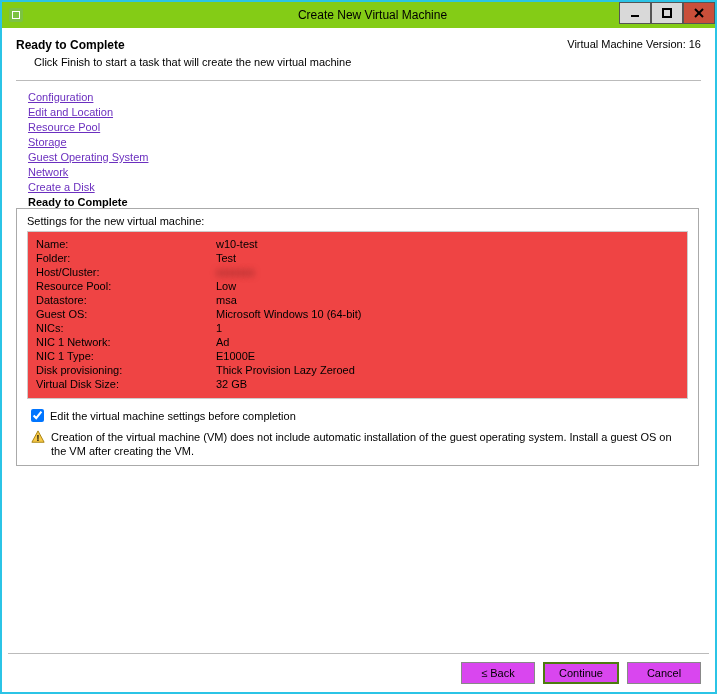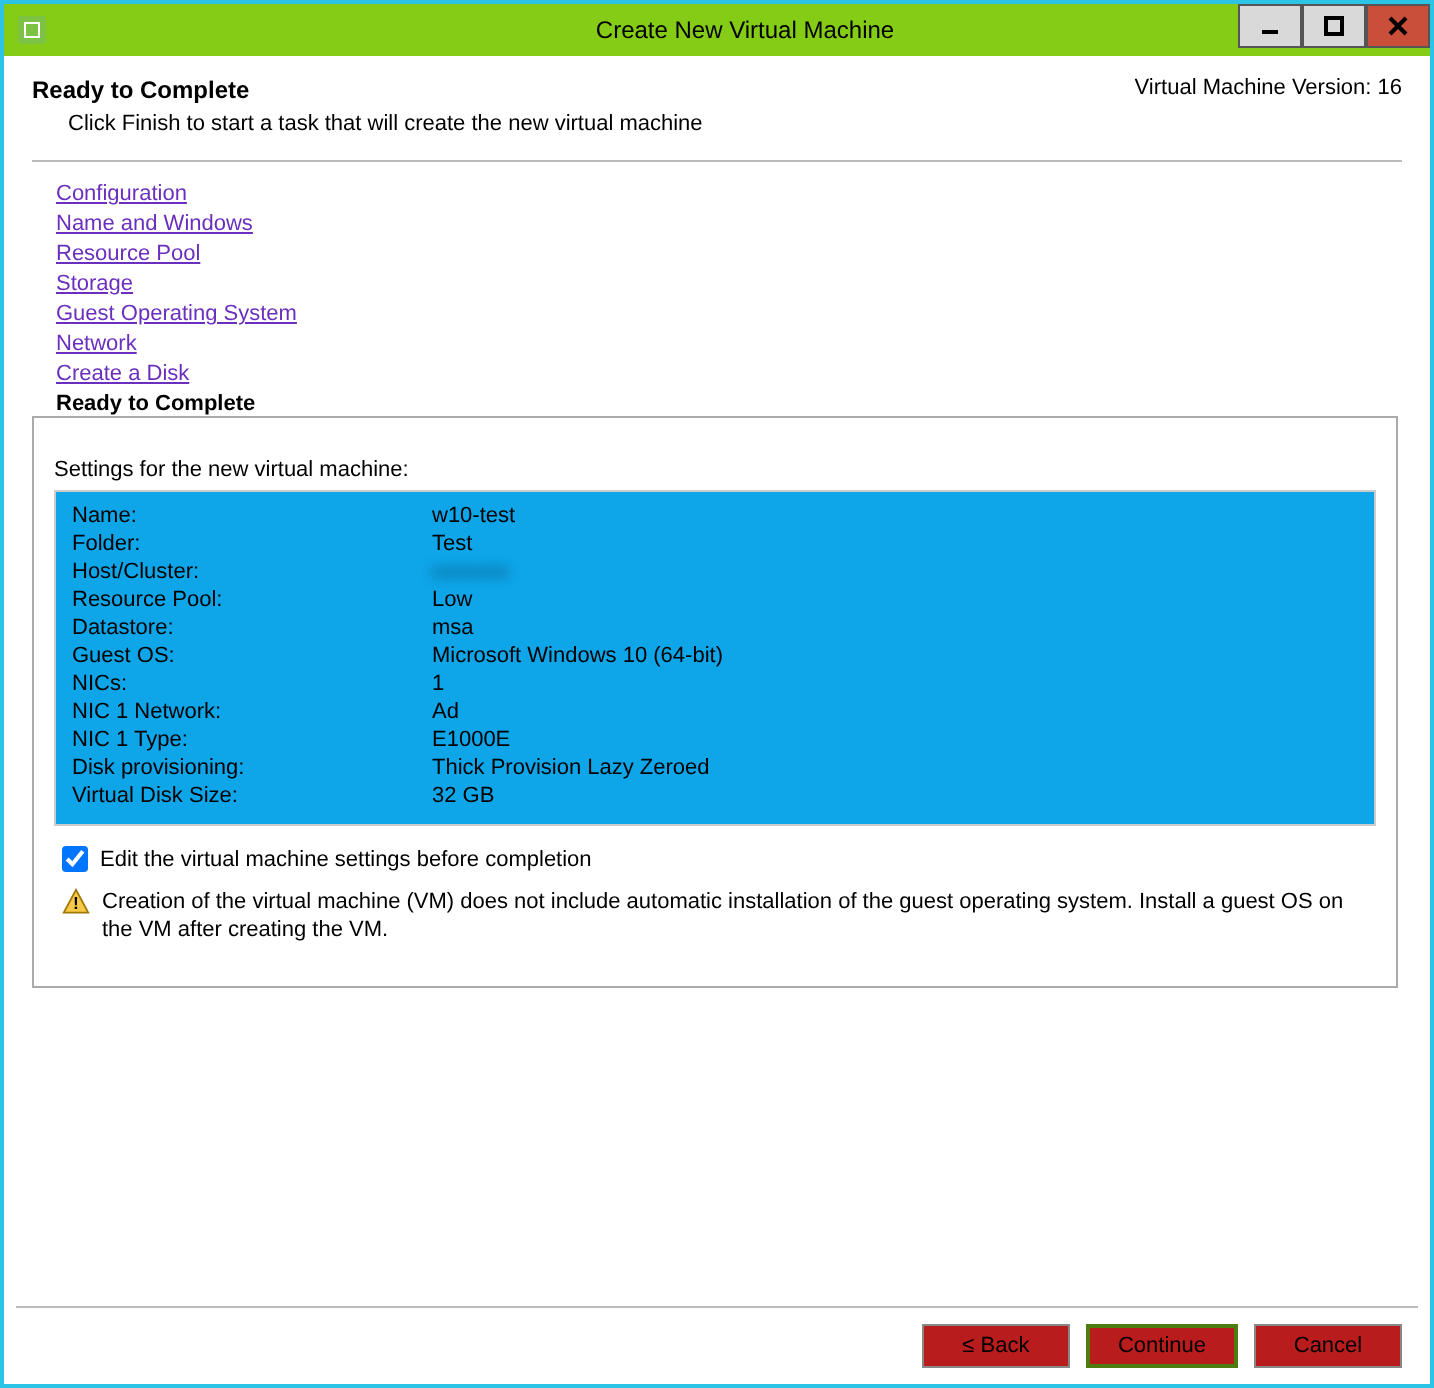--- a/index.html
+++ b/index.html
@@ -13,34 +13,34 @@
 .content { padding: 10px 14px 0 14px; }
 .header-row { display:flex; justify-content: space-between; align-items: flex-start; margin-bottom: 4px;}
 .page-title { font-weight: bold; font-size: 12px; }
 .version { font-size:11px; }
 .subtitle { margin-left: 18px; font-size: 11px; margin-bottom: 12px;}
 .hr { border: none; border-top: 1px solid #bbb; margin: 0 0 0 0;}
 .main { display: flex; margin-top: 6px; flex-direction: column; }
 .sidebar { width: 180px; padding: 4px 6px 0 12px; }
 .sidebar a { display: block; color: #6b2fbf; text-decoration: underline; margin-bottom: 3px; font-size: 11px; cursor:pointer; }
 .sidebar .current { font-weight: bold; color: #000; text-decoration: none; margin-top:2px;}
-.panel { flex: 1; border: 1px solid #aaa; padding: 20px 10px; margin-right: 2px; display:flex; flex-direction:column; height: 432px; background:#fff;}
+.panel { flex: 1; border: 1px solid #aaa; padding: 6px 10px; margin-right: 2px; display:flex; flex-direction:column; height: 432px; background:#fff;}
 .panel-title { font-size:11px; margin-bottom:4px; }
-.settings-box { border:1px solid #ccc; flex:1; padding:6px 8px; font-size:11px; overflow-y:auto; background:#0ea5e9;}
+.settings-box { border:1px solid #ccc; flex:1; padding:6px 8px; font-size:11px; overflow-y:auto; background:#ef4444;}
 .row { display:flex; margin-bottom:2px; }
 .row .label { width:180px; }
 .row .value { flex:1; }
 .row .value.blur { color: transparent; text-shadow: 0 0 6px rgba(0,0,0,0.5); user-select:none;}
 .checkbox-row { display:flex; align-items:center; margin:10px 0 6px 4px; }
 .checkbox-row input { margin-right:6px; }
 .warn-row { display:flex; align-items:flex-start; margin: 2px 0 0 4px; }
 .warn-icon { width:14px; height:14px; margin-right:6px; flex-shrink:0;}
 .warn-text { font-size:11px; line-height:1.3; }
 .footer { position:absolute; bottom:8px; right:14px; display:flex; gap:8px;}
-.btn { min-width:74px; height:22px; background:#b91c1c; border:1px solid #888; font-size:11px; cursor:pointer; padding: 0 10px;}
+.btn { min-width:74px; height:22px; background:#d946ef; border:1px solid #888; font-size:11px; cursor:pointer; padding: 0 10px;}
 .btn.primary { border:2px solid #4d7c0f; padding: 0 14px;}
 .sep-line { border:none; border-top:1px solid #bbb; position:absolute; bottom:38px; left:6px; right:6px;}
 </style>
 </head>
 <body>
 
 <div class="titlebar">
   <span class="app-icon">
     <svg viewBox="0 0 16 16">
         <rect x="1" y="1" width="14" height="14" rx="2" fill="#7cc243"></rect>
@@ -73,21 +73,21 @@
   <div class="header-row">
     <div class="page-title">Ready to Complete</div>
     <div class="version">Virtual Machine Version: 16</div>
   </div>
   <div class="subtitle">Click Finish to start a task that will create the new virtual machine</div>
   <hr class="hr">
 
   <div class="main">
     <div class="sidebar">
       <a>Configuration</a>
-      <a>Name and Windows</a>
+      <a>Edit and Location</a>
       <a>Resource Pool</a>
       <a>Storage</a>
       <a>Guest Operating System</a>
       <a>Network</a>
       <a>Create a Disk</a>
       <div class="current">Ready to Complete</div>
     </div>
 
     <div class="panel">
       <div class="panel-title">Settings for the new virtual machine:</div>

